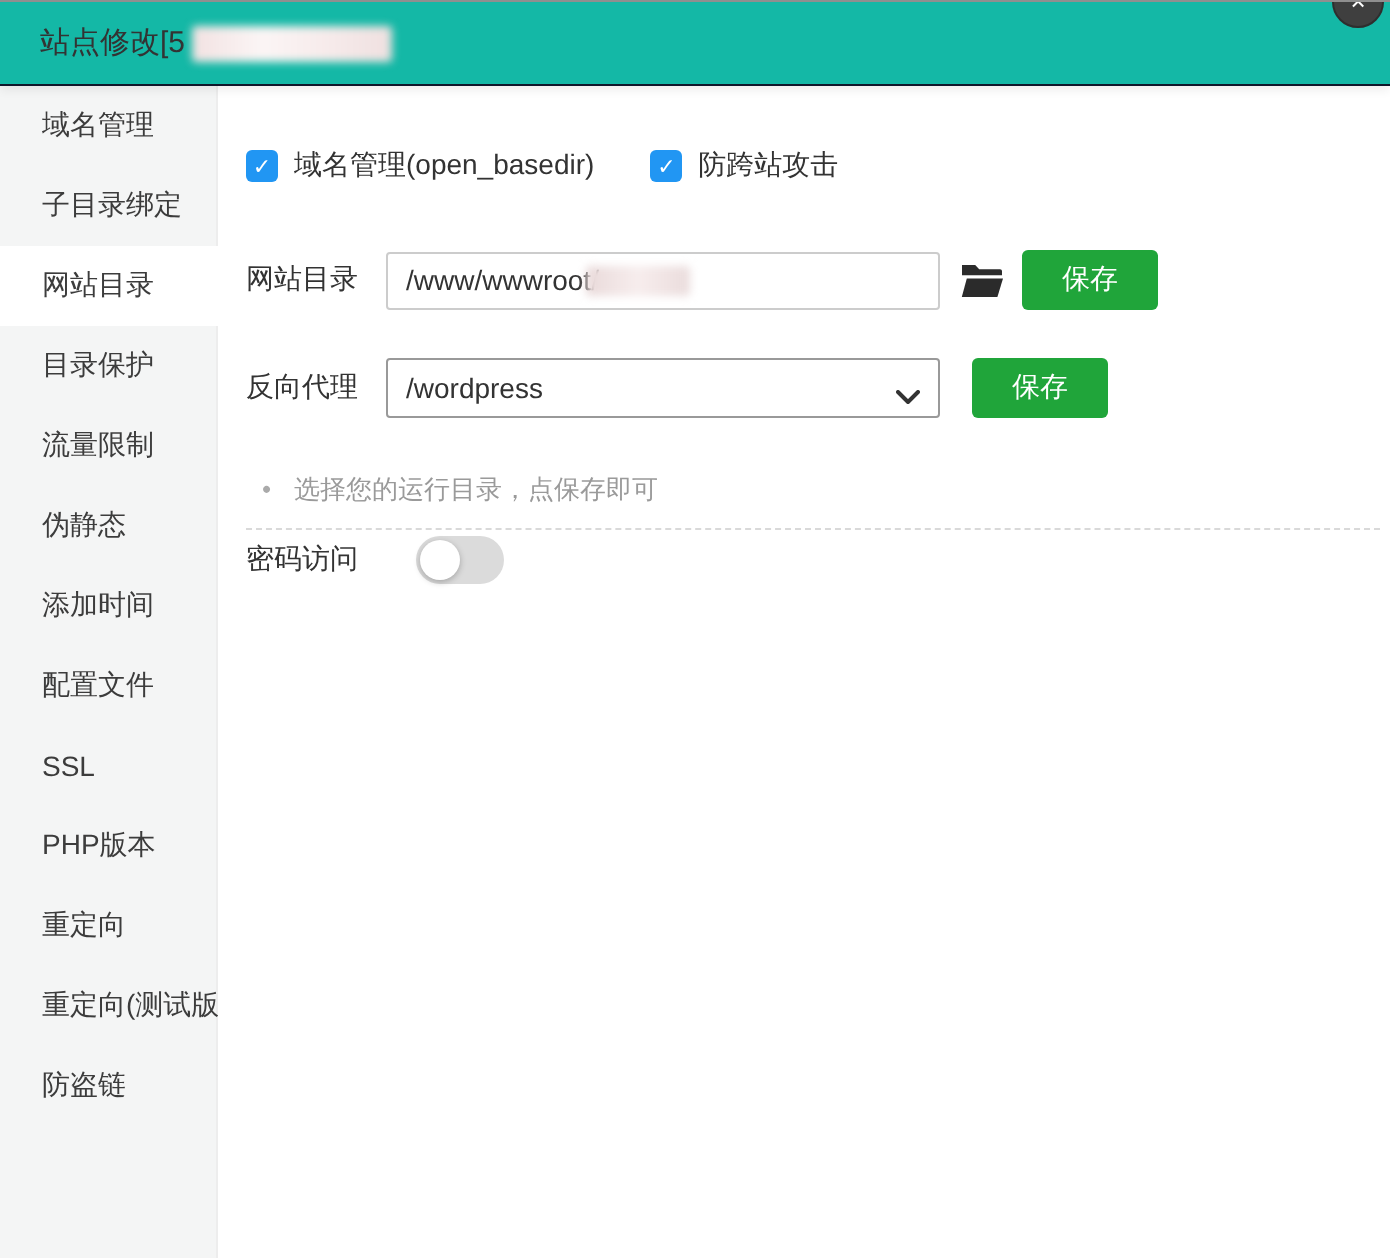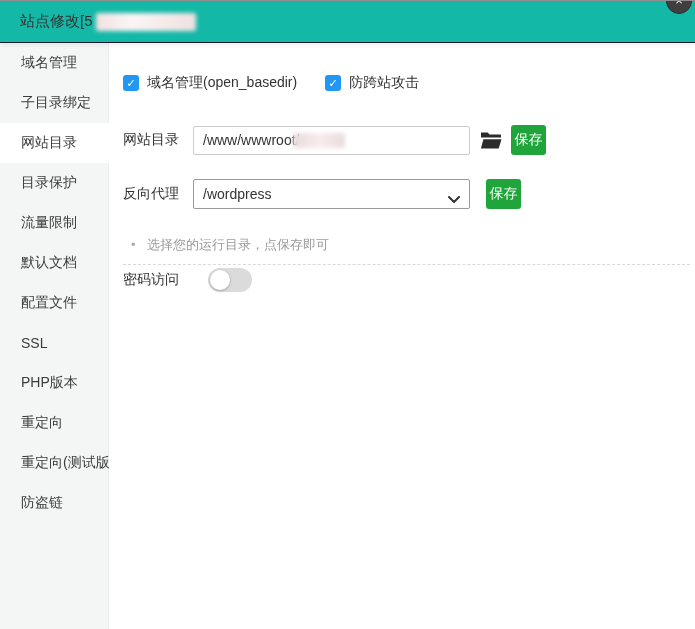--- a/index.html
+++ b/index.html
@@ -66,21 +66,21 @@
     padding:0 9px; font-size:14px; color:#333; outline:none;
     font-family:"Liberation Sans","DejaVu Sans",sans-serif;
   }
   .input-redact {
     position:absolute; left:100px; top:7px; width:52px; height:15px;
     background:linear-gradient(90deg,#e9dada 0%,#f7eded 50%,#eadcdc 100%);
     filter:blur(2px); border-radius:2px; pointer-events:none;
   }
   .folder-btn { margin-left:10px; cursor:pointer; display:flex; align-items:center; }
   .save-btn {
-    margin-left:9px; width:35px; height:30px;
+    margin-left:9px; width:68px; height:30px;
     background:#20a53a; color:#fff; border:none; border-radius:3px;
     font-size:14px; cursor:pointer;
     font-family:"Liberation Sans","DejaVu Sans",sans-serif;
   }
   .save-btn.second { margin-left:16px; }
   .select-wrap { position:relative; width:277px; }
   .select-wrap select {
     width:277px; height:30px; border:1px solid #999; border-radius:2px;
     padding:0 26px 0 9px; font-size:14px; color:#333; background:#fff;
     appearance:none; -webkit-appearance:none; outline:none; cursor:pointer;
@@ -138,21 +138,24 @@
         <div class="side-item active">
           <span>网站目录</span>
         </div>
         <div class="side-item">
           <span>目录保护</span>
         </div>
         <div class="side-item">
           <span>流量限制</span>
         </div>
         <div class="side-item">
-          <span>默认文档</span>
+          <span>伪静态</span>
+        </div>
+        <div class="side-item">
+          <span>添加时间</span>
         </div>
         <div class="side-item">
           <span>配置文件</span>
         </div>
         <div class="side-item">
           <span>SSL</span>
         </div>
         <div class="side-item">
           <span>PHP版本</span>
         </div>

